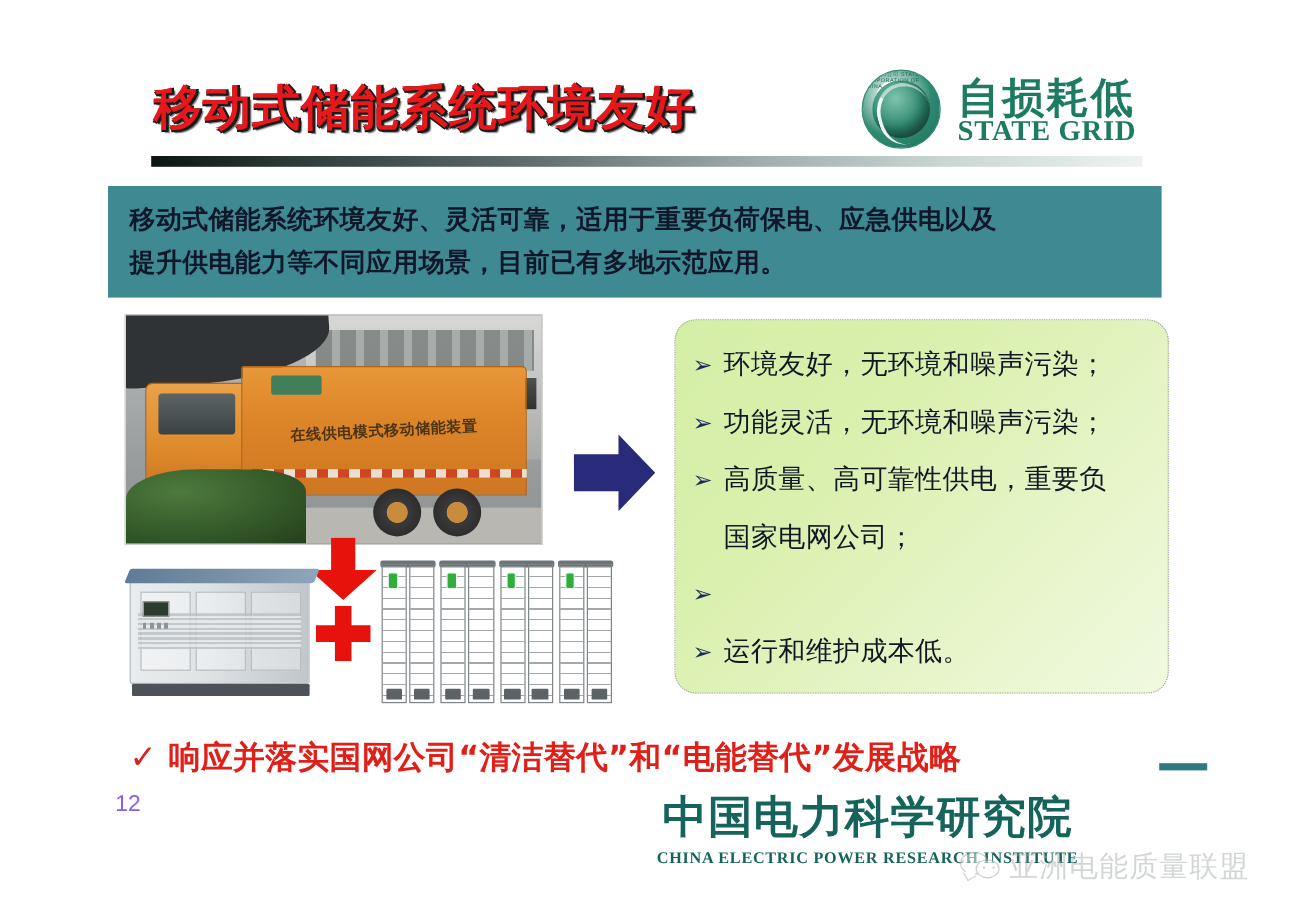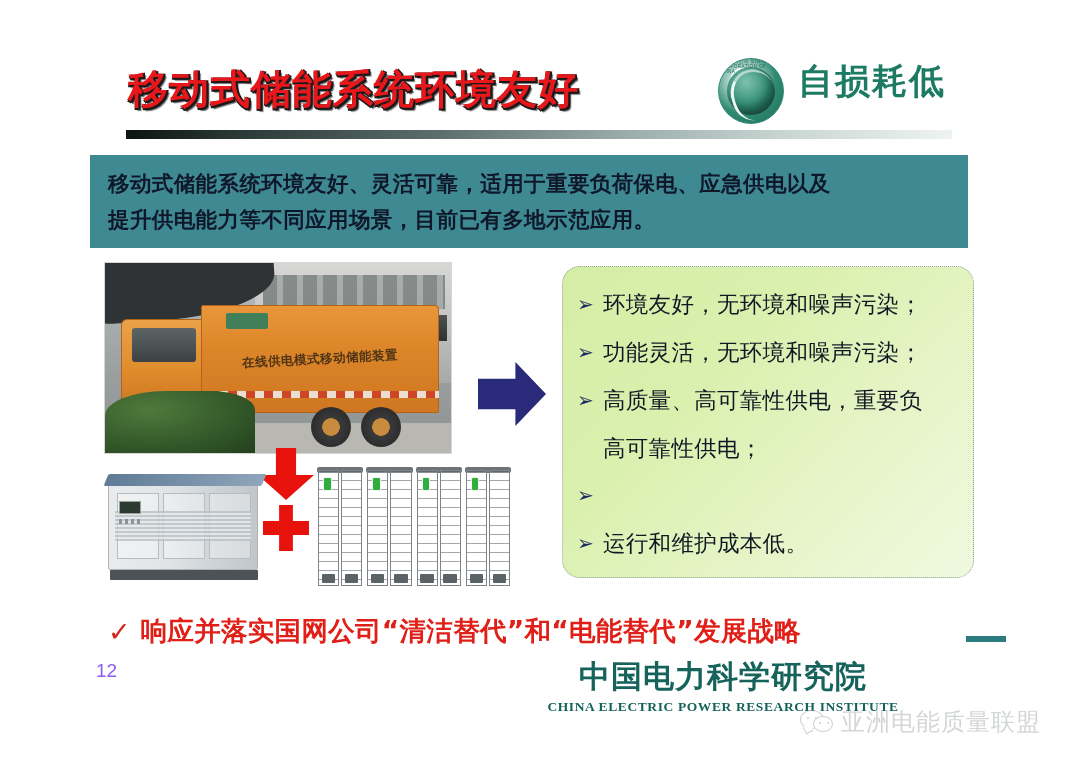--- a/index.html
+++ b/index.html
@@ -281,21 +281,21 @@
   
   .page-num {
     position:absolute; left:96px; top:660px;
     font-size:19px; color:#8b5cf6;
     font-family:"Liberation Sans","DejaVu Sans",sans-serif;
   }
 
   
   .institute { position:absolute; left:488px; top:656px; width:470px; text-align:center; }
   .inst-cn {
-    font-size:31px; font-weight:700; color:#16635c; letter-spacing:1px;
+    font-size:37px; font-weight:700; color:#16635c; letter-spacing:1px;
     font-family:"DejaVu Sans","Liberation Sans",sans-serif;
   }
   .inst-en {
     margin-top:1px; font-size:13.5px; font-weight:700; color:#16635c; letter-spacing:.6px;
     font-family:"Liberation Serif","DejaVu Serif",serif;
   }
 
   
   .watermark { position:absolute; left:800px; top:706px; display:flex; align-items:center; opacity:.5; }
   .wm-icon { position:relative; width:34px; height:24px; margin-right:7px; }
@@ -321,20 +321,21 @@
 <div class="slide">
 
   <div class="title-text">移动式储能系统环境友好</div>
   <div class="title-rule"></div>
 
   <div class="sg-logo">
     <div class="sg-emblem">
       <span class="sg-ring-text">国家电网公司 STATE GRID CORPORATION OF CHINA</span>
     </div>
     <div class="sg-cn">自损耗低</div>
+    <div class="sg-en">STATE GRID</div>
   </div>
 
   <div class="banner">
     <p>移动式储能系统环境友好、灵活可靠，适用于重要负荷保电、应急供电以及</p>
     <p>提升供电能力等不同应用场景，目前已有多地示范应用。</p>
   </div>
 
   <div class="photo-truck">
     <div class="tk-sky"></div>
     <div class="tk-bldg"></div>
@@ -417,21 +418,21 @@
     <div class="bullet-row">
       <span class="bullet-ico">➢</span>
       <span class="bullet-txt">功能灵活，无环境和噪声污染；</span>
     </div>
 
     <div class="bullet-row">
       <span class="bullet-ico">➢</span>
       <span class="bullet-txt">高质量、高可靠性供电，重要负</span>
     </div>
     <div class="bullet-cont">
-      <span class="bullet-txt">高可靠性供电；</span>
+      <span class="bullet-txt">国家电网公司；</span>
     </div>
 
     <div class="bullet-row">
       <span class="bullet-ico">➢</span>
     </div>
 
     <div class="bullet-row">
       <span class="bullet-ico">➢</span>
       <span class="bullet-txt">运行和维护成本低。</span>
     </div>

